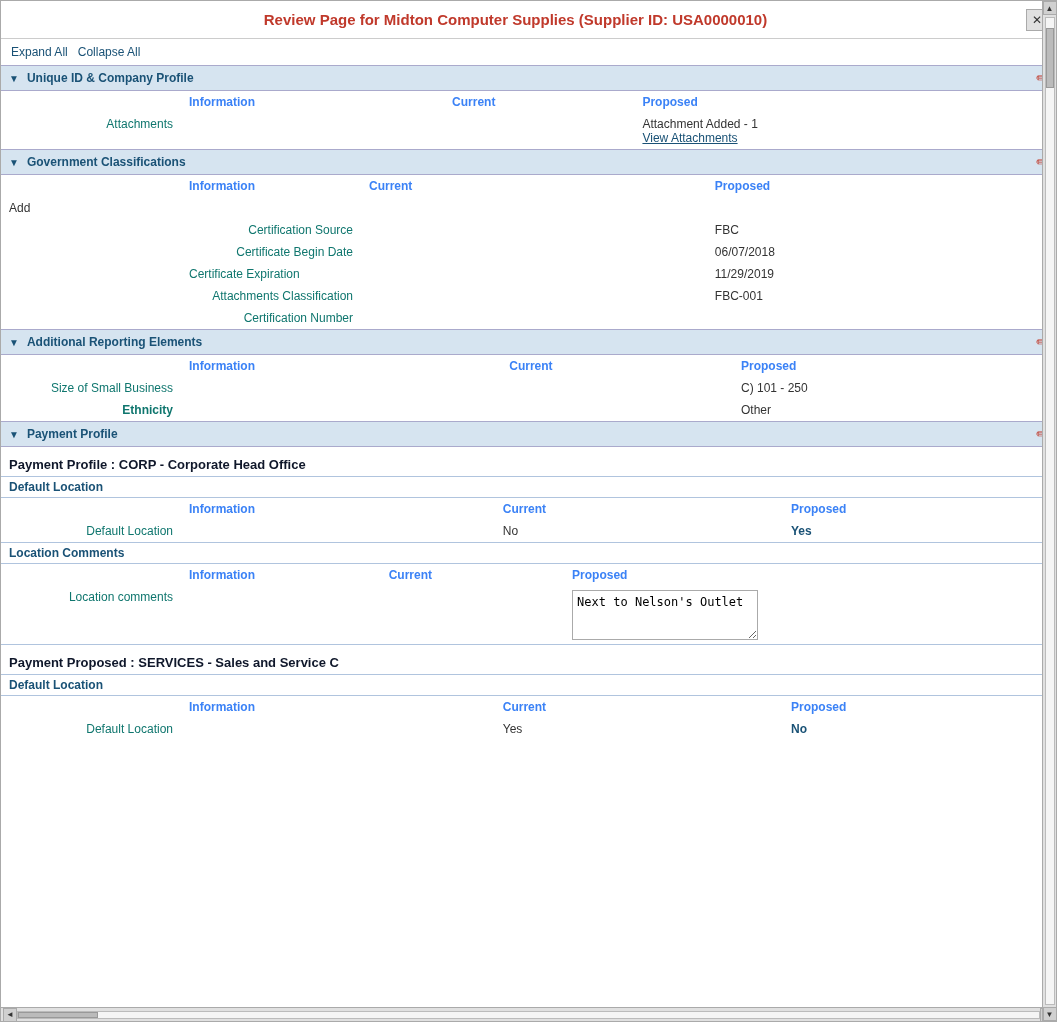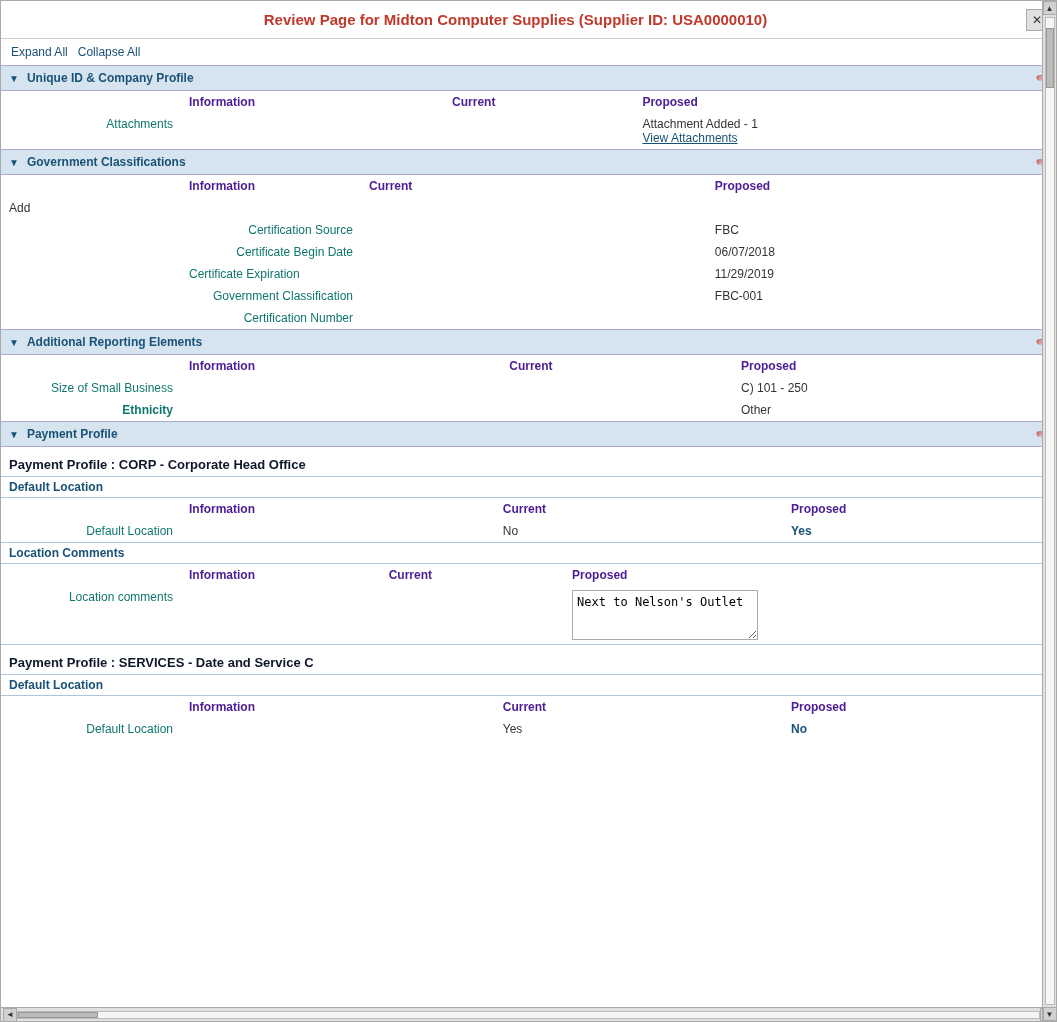--- a/index.html
+++ b/index.html
@@ -103,21 +103,21 @@
       margin-right: 4px;
     }
 
     
     .info-table {
       width: 100%;
       border-collapse: collapse;
     }
 
     .info-table th {
-      color: #4c1d95;
+      color: #3b82f6;
       font-weight: bold;
       font-size: 12px;
       padding: 4px 8px;
       text-align: left;
       background: #fff;
     }
 
     .info-table td {
       padding: 4px 8px;
       font-size: 12px;
@@ -371,21 +371,21 @@
           <td></td>
               <td></td>
           <td class="label-col" style="text-align:left;">Certificate Expiration</td>
           <td></td>
           <td></td>
           <td>11/29/2019</td>
         </tr>
         <tr>
           <td></td>
               <td></td>
-          <td class="label-col" style="text-align:right;">Government Classification</td>
+          <td class="label-col" style="text-align:right;">Attachments Classification</td>
           <td></td>
           <td></td>
           <td>FBC-001</td>
         </tr>
         <tr>
           <td></td>
               <td></td>
           <td class="label-col" style="text-align:right;">Certification Number</td>
           <td></td>
           <td></td>
@@ -471,21 +471,21 @@
         <td></td>
         <td></td>
         <td>
           <textarea class="textarea-box" placeholder="Next to Nelson's Outlet" style="">Next to Nelson's Outlet</textarea>
         </td>
       </tr>
     </tbody>
       </table>
     <hr class="divider-line">
 
-    <div class="payment-profile-title">Payment Profile : SERVICES - Date and Service C</div>
+    <div class="payment-profile-title">Payment Proposed : SERVICES - Sales and Service C</div>
     <div class="default-location-bar">Default Location</div>
     <table class="info-table">
       <tbody>
           <tr>
         <td class="label-col"></td>
         <th>Information</th>
         <th>Current</th>
         <th></th>
         <th class="proposed-value">Proposed</th>
       </tr>

